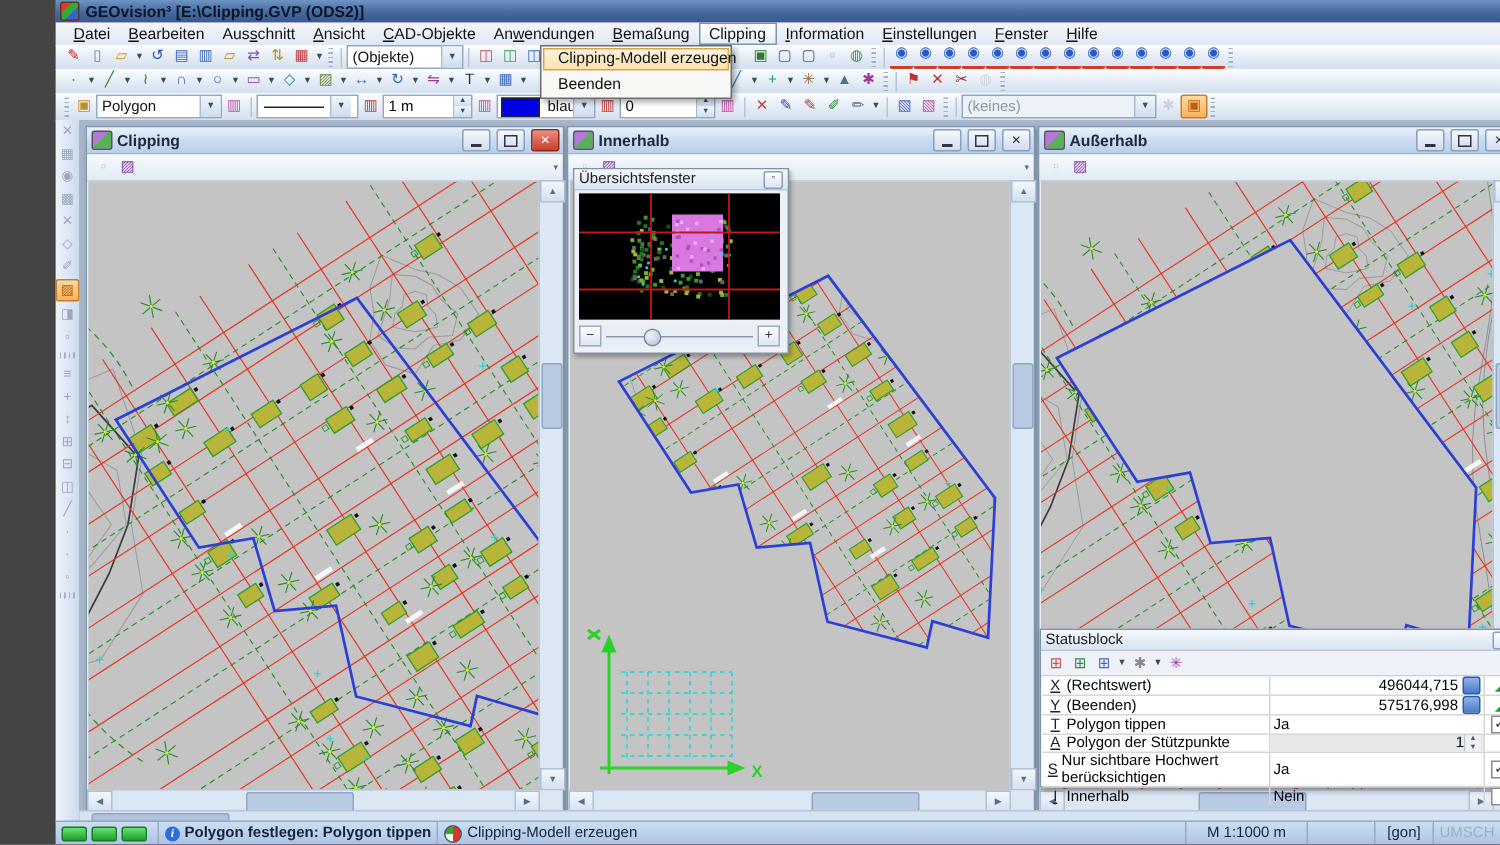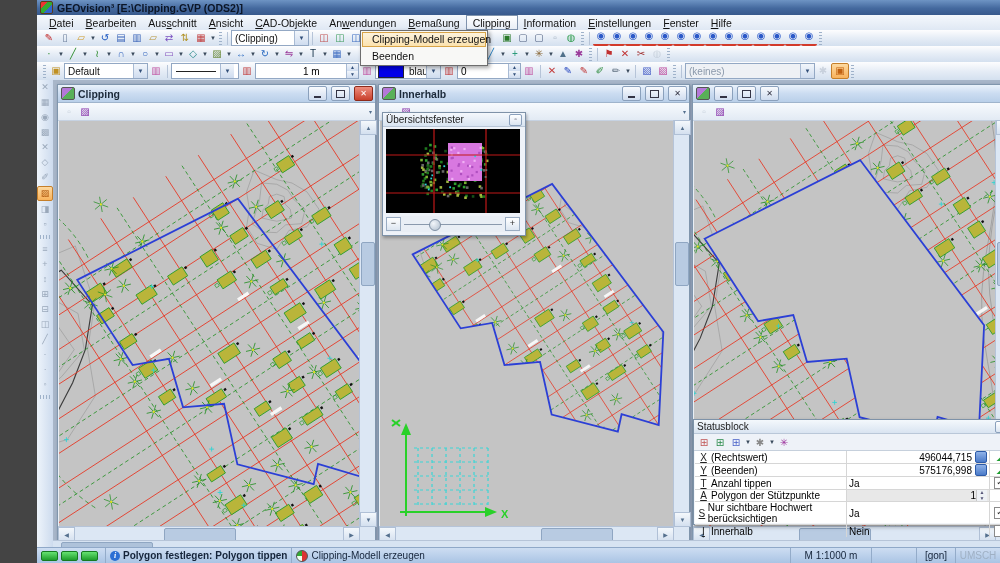--- a/index.html
+++ b/index.html
@@ -183,21 +183,21 @@
       <span class="tb-icon" style="color: rgb(58, 100, 184);">▤</span>
       <span class="tb-icon" style="color: rgb(58, 100, 184);">▥</span>
       <span class="tb-icon" style="color: rgb(184, 149, 58);">▱</span>
       <span class="tb-icon" style="color: rgb(122, 80, 192);">⇄</span>
       <span class="tb-icon" style="color: rgb(176, 144, 32);">⇅</span>
       <span class="tb-icon" style="color: rgb(192, 58, 58);">▦</span>
       <span class="caret">▼</span>
       <span class="tb-grip"></span>
       <span class="tb-sep"></span>
       <span class="combo" style="width: 76px;">
-        <span class="cval">(Clipping)</span>
+        <span class="cval">(Objekte)</span>
         <span class="cbtn">▼</span>
       </span>
       <span class="tb-sep"></span>
       <span class="tb-icon" style="color: rgb(192, 80, 80);">◫</span>
       <span class="tb-icon" style="color: rgb(58, 154, 90);">◫</span>
       <span class="tb-icon" style="color: rgb(58, 106, 192);">◫</span>
       <span class="tb-icon" style="color: rgb(154, 164, 180);">◫</span>
       <span class="tb-grip"></span>
       <span class="tb-icon" style="color: rgb(42, 122, 42); margin-left: 112px;">▣</span>
       <span class="tb-icon" style="color: rgb(80, 96, 128);">▢</span>
@@ -262,31 +262,31 @@
       <span class="tb-icon" style="color: rgb(192, 48, 48);">⚑</span>
       <span class="tb-icon" style="color: rgb(192, 48, 48);">✕</span>
       <span class="tb-icon" style="color: rgb(160, 48, 48);">✂</span>
       <span class="tb-icon dis" style="color: rgb(180, 191, 204);">◍</span>
       <span class="tb-grip"></span>
     </div>
   <div class="tb" id="tb3">
       <span class="tb-grip"></span>
       <span class="tb-icon" style="color: rgb(192, 144, 32);">▣</span>
       <span class="combo" style="width: 82px;">
-        <span class="cval">Default</span>
+        <span class="cval">Polygon</span>
         <span class="cbtn">▼</span>
       </span>
       <span class="tb-icon" style="color: rgb(192, 80, 160);">▥</span>
       <span class="tb-sep"></span>
       <span class="combo" style="width: 66px;">
         <span class="lineSample"></span>
         <span class="cbtn">▼</span>
       </span>
       <span class="tb-icon" style="color: rgb(192, 58, 58);">▥</span>
-      <span class="spin" style="width: 58px; padding-left: 44px;">
+      <span class="spin" style="width: 58px;">
         <span class="sval">1 m</span>
         <span class="spinbtns">
           <b>▲</b>
           <b>▼</b>
         </span>
       </span>
       <span class="tb-icon" style="color: rgb(192, 80, 160);">▥</span>
       <span class="combo" style="width: 64px;">
         <span class="swatch"></span>
         <span class="cval">blau</span>
@@ -476,20 +476,21 @@
         <span class="sbtn lf">◀</span>
         <span class="hthumb" style="left:55%"></span>
         <span class="sbtn rt">▶</span>
       </div>
       <div class="corner"></div>
     </div>
 
     <div class="win" id="win3" style="left:639px;top:4px;width:318px;height:457px;">
       <div class="win-title">
         <span class="win-ico"></span>
+        <span class="t">Außerhalb</span>
         <span class="wbtn">
             <span class="mini"></span>
           </span>
         <span class="wbtn">
             <span class="maxi"></span>
           </span>
         <span class="wbtn close">✕</span>
       </div>
       <div class="win-tools">
         <span class="tb-icon dis" style="color:#9aa8ba">▫</span>
@@ -737,21 +738,21 @@
             <span>575176,998</span>
             <span class="bluebtn"></span>
           </span>
           <span class="sb-ctl">
             <span class="greenico">◢</span>
           </span>
         </div>
         <div class="sb-row">
           <span class="sb-label">
             <span class="sb-key"><u>T</u></span>
-            <span>Anzahl tippen</span>
+            <span>Polygon tippen</span>
           </span>
           <span class="sb-val">Ja</span>
           <span class="sb-ctl">
             <span class="chk">✓</span>
           </span>
         </div>
         <div class="sb-row">
           <span class="sb-label">
             <span class="sb-key"><u>A</u></span>
             <span>Polygon der Stützpunkte</span>

